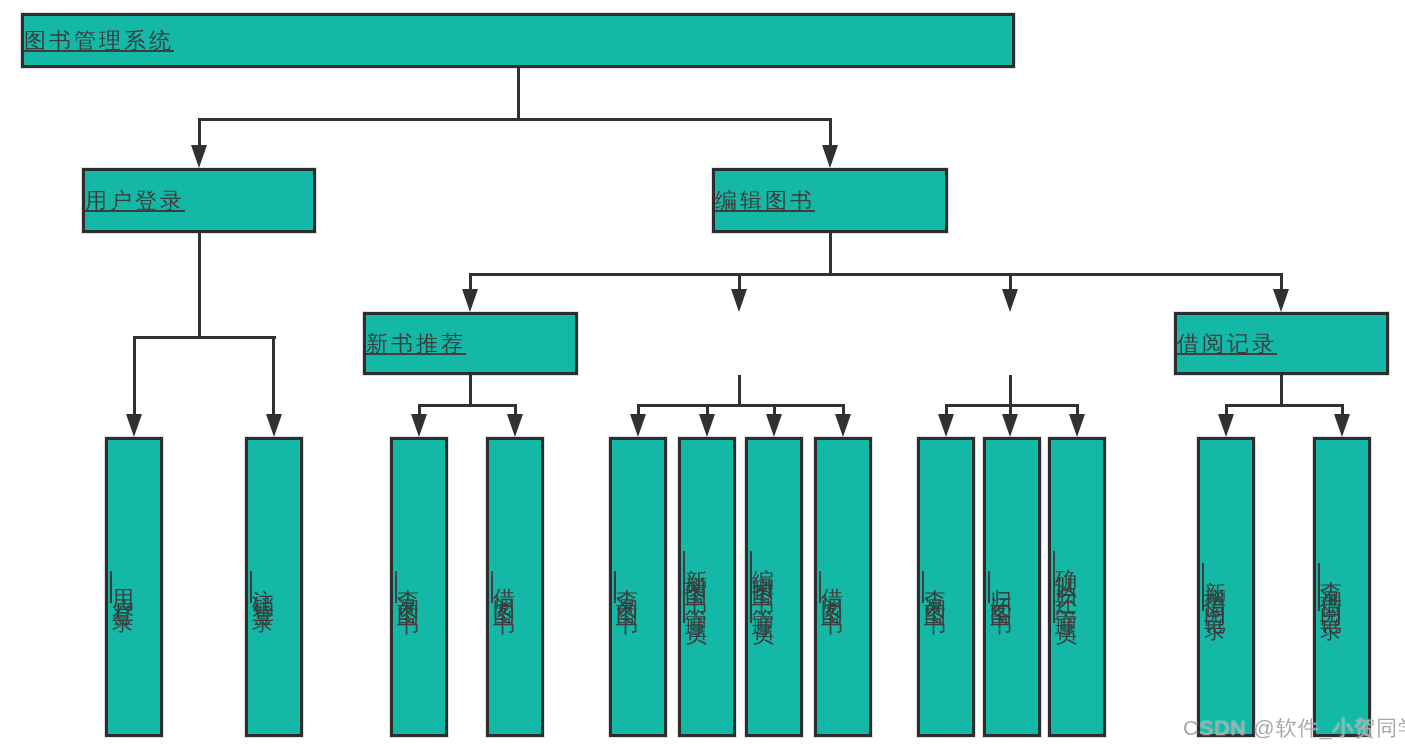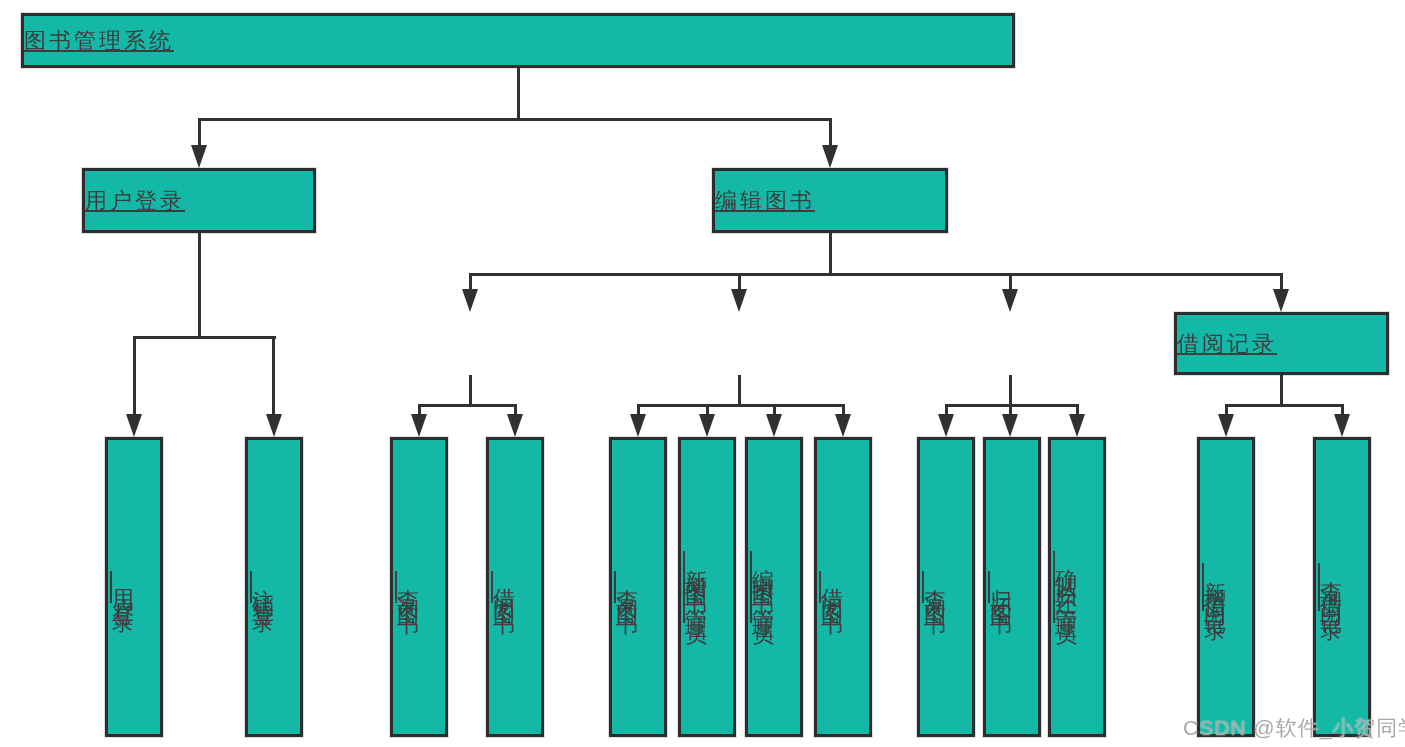--- a/index.html
+++ b/index.html
@@ -26,20 +26,23 @@
     <span>图书管理系统</span>
   </div>
 
   <div class="node h" style="left:82px;top:168px;width:234px;height:65px">
     <span>用户登录</span>
   </div>
   <div class="node h" style="left:712px;top:168px;width:236px;height:65px">
     <span>编辑图书</span>
   </div>
 
+  <div class="node h" style="left:363px;top:312px;width:215px;height:63px">
+    <span>新书推荐</span>
+  </div>
   <div class="node h" style="left:1174px;top:312px;width:215px;height:63px">
     <span>借阅记录</span>
   </div>
 
   <div class="node v" style="left:105px;top:437px;width:58px;height:300px">
     <span>用户登录</span>
   </div>
   <div class="node v" style="left:245px;top:437px;width:58px;height:300px">
     <span>注销登录</span>
   </div>

